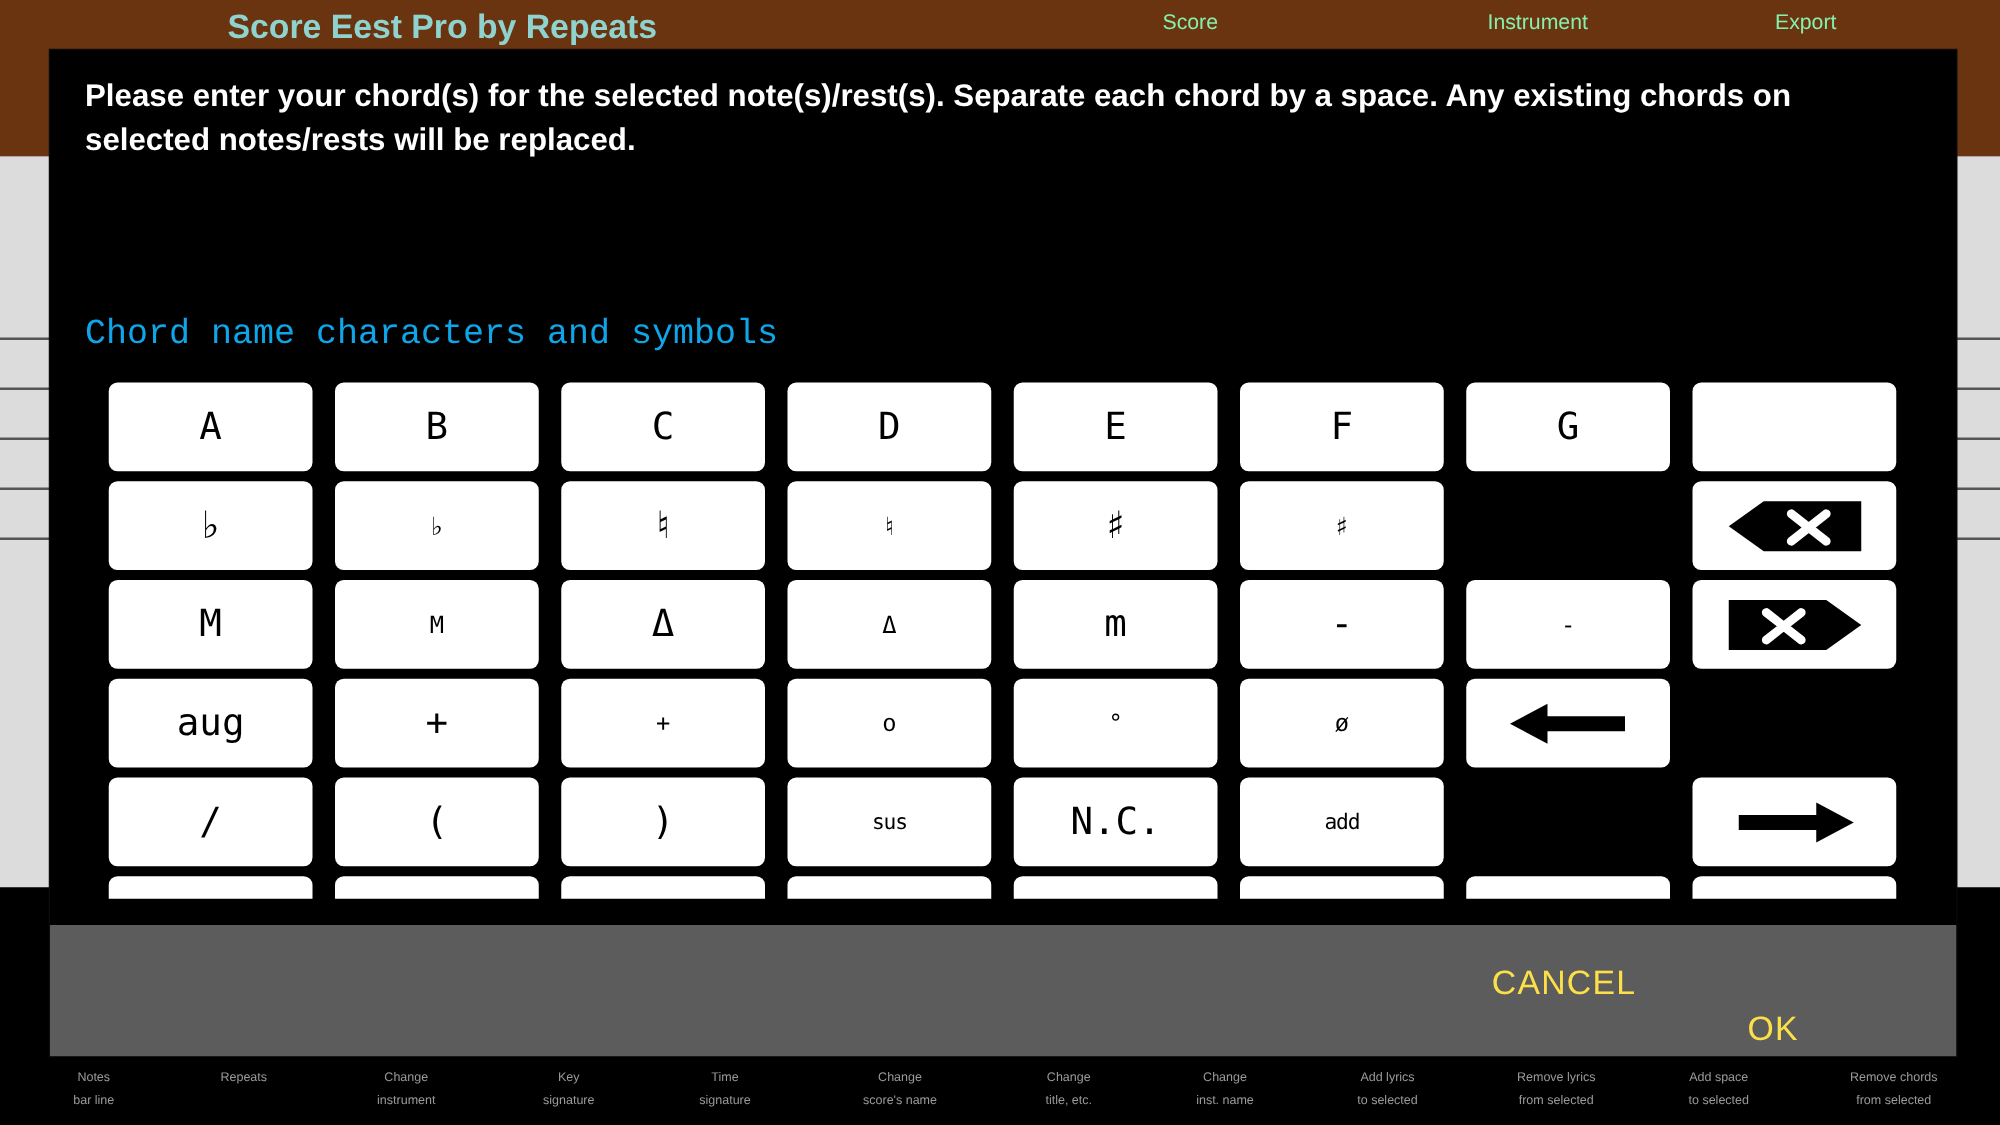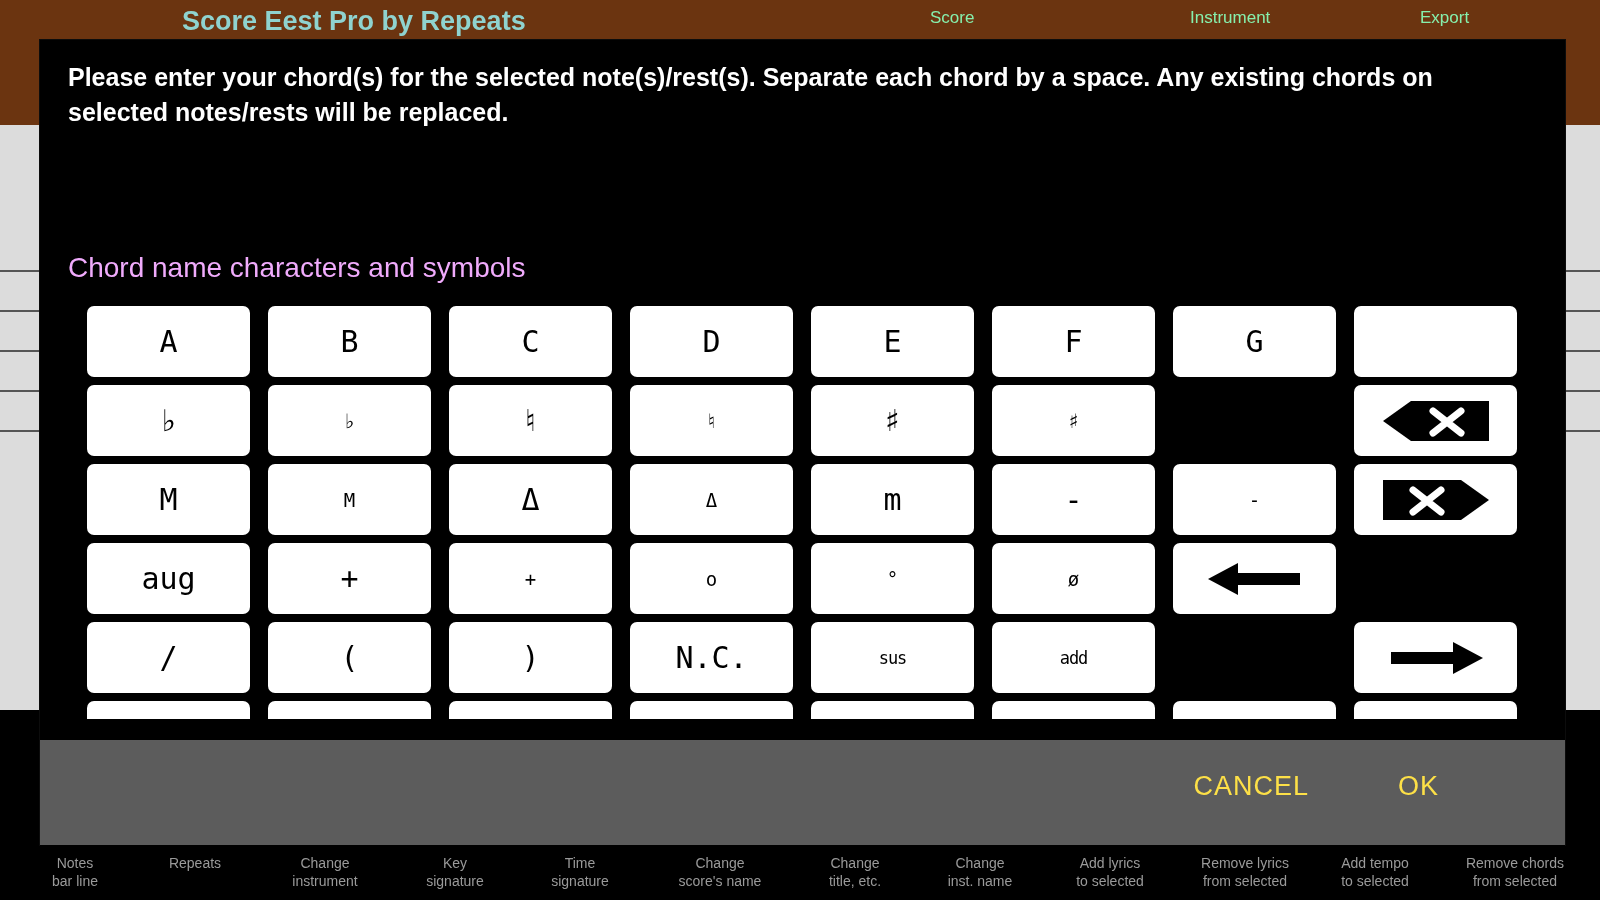--- a/index.html
+++ b/index.html
@@ -36,21 +36,21 @@
   }
   .staff-line {
     position: absolute; left: 0; width: 1600px; height: 2px; background: #555;
   }
   .bg-lower {
     position: absolute; top: 710px; left: 0; width: 1600px; height: 190px;
     background: #000;
   }
   .bottom-labels {
     position: absolute; bottom: 0; left: 0; width: 1328px; height: 72px;
-    color: #9a9a9a; font-size: 14px;
+    color: #9a9a9a; font-size: 10px;
   }
   .bl {
     position: absolute; text-align: center; white-space: nowrap;
     line-height: 18px;
   }
 
   
   .dialog {
     position: absolute;
     left: 40px; top: 40px;
@@ -85,21 +85,21 @@
   .caret {
     position: absolute; left: 168px; top: 6px; width: 3px; height: 50px;
     background: #5ec8c0;
   }
   .input-rule {
     position: absolute; left: 0; top: 58px; width: 1460px; height: 3px;
     background: #57c2bb;
   }
   .section-label {
     position: absolute; left: 28px; top: 212px;
-    color: #f0abfc; font-size: 28px;
+    color: #0ea5e9; font-size: 28px; font-family: Liberation Mono, monospace;
   }
 
   
   .keyboard {
     position: absolute; left: 38px; top: 262px;
     width: 1455px;
   }
   .krow { display: flex; gap: 0px; height: 79px; }
   .kcell {
     width: 181px; height: 79px;
@@ -130,21 +130,21 @@
     position: absolute; left: 0; top: 700px; width: 100%; height: 105px;
     background: #5c5c5c;
   }
   .footer-btn {
     position: absolute; top: 30px;
     color: #fde047; font-size: 27px; font-weight: normal;
     letter-spacing: 1px; background: none; border: none;
     font-family: "Liberation Sans", sans-serif; cursor: pointer;
   }
   #cancel-btn { right: 250px; }
-  #ok-btn { right: 120px; }
+  #ok-btn { right: 120px; margin-top: 37px; }
 </style>
 </head>
 <body>
 
 <div id="app">
 
   <div class="bg-topbar">
     <div class="bg-title">Score Eest Pro by Repeats</div>
     <div class="bg-toolbar-item" style="left:930px">Score</div>
     <div class="bg-toolbar-item" style="left:1190px">Instrument</div>
@@ -167,21 +167,21 @@
     <div class="bl" style="left:20px;  top:26px; width:110px"><span>Notes</span><br><span>bar line</span></div>
     <div class="bl" style="left:140px; top:26px; width:110px"><span>Repeats</span></div>
     <div class="bl" style="left:260px; top:26px; width:130px"><span>Change</span><br><span>instrument</span></div>
     <div class="bl" style="left:395px; top:26px; width:120px"><span>Key</span><br><span>signature</span></div>
     <div class="bl" style="left:520px; top:26px; width:120px"><span>Time</span><br><span>signature</span></div>
     <div class="bl" style="left:645px; top:26px; width:150px"><span>Change</span><br><span>score's name</span></div>
     <div class="bl" style="left:795px; top:26px; width:120px"><span>Change</span><br><span>title, etc.</span></div>
     <div class="bl" style="left:920px; top:26px; width:120px"><span>Change</span><br><span>inst. name</span></div>
     <div class="bl" style="left:1045px;top:26px; width:130px"><span>Add lyrics</span><br><span>to selected</span></div>
     <div class="bl" style="left:1175px;top:26px; width:140px"><span>Remove lyrics</span><br><span>from selected</span></div>
-    <div class="bl" style="left:1310px;top:26px; width:130px"><span>Add tempo</span><br><span>to selected</span></div>
+    <div class="bl" style="left:1310px;top:26px; width:130px"><span>Add space</span><br><span>to selected</span></div>
     <div class="bl" style="left:1440px;top:26px; width:150px"><span>Remove chords</span><br><span>from selected</span></div>
   </div>
 
   <div class="dialog">
     <div class="dialog-body">
 
       <div class="prompt">
         <span>Please enter your chord(s) for the selected note(s)/rest(s). Separate each chord by a space.</span>
         <span>Any existing chords on selected notes/rests will be replaced.</span>
       </div>
@@ -381,26 +381,26 @@
                 <span>(</span>
               </div>
             </div>
           <div class="kcell">
               <div class="key">
                 <span>)</span>
               </div>
             </div>
           <div class="kcell">
               <div class="key">
+                <span class="txt-small">sus</span>
+              </div>
+            </div>
+          <div class="kcell">
+              <div class="key">
                 <span>N.C.</span>
-              </div>
-            </div>
-          <div class="kcell">
-              <div class="key">
-                <span class="txt-small">sus</span>
               </div>
             </div>
           <div class="kcell">
               <div class="key">
                 <span class="txt-small">add</span>
               </div>
             </div>
           <div class="kcell">
               <div class="key empty"></div>
             </div>

